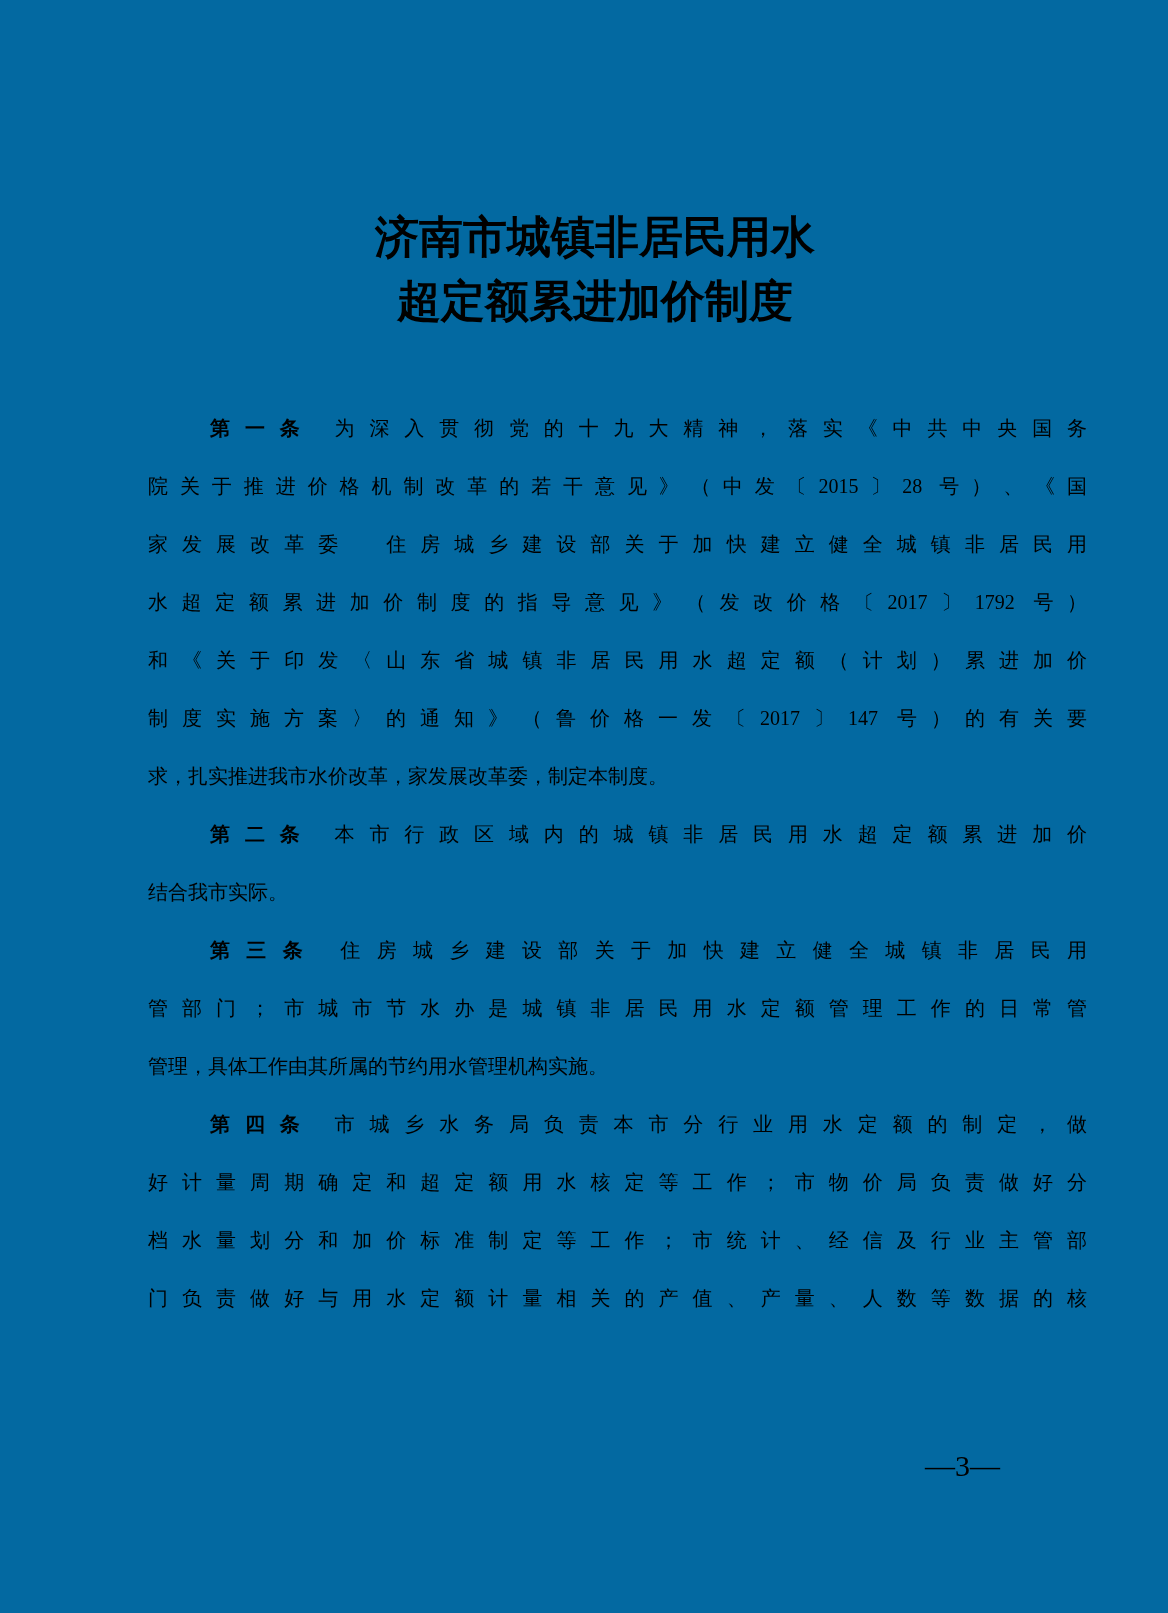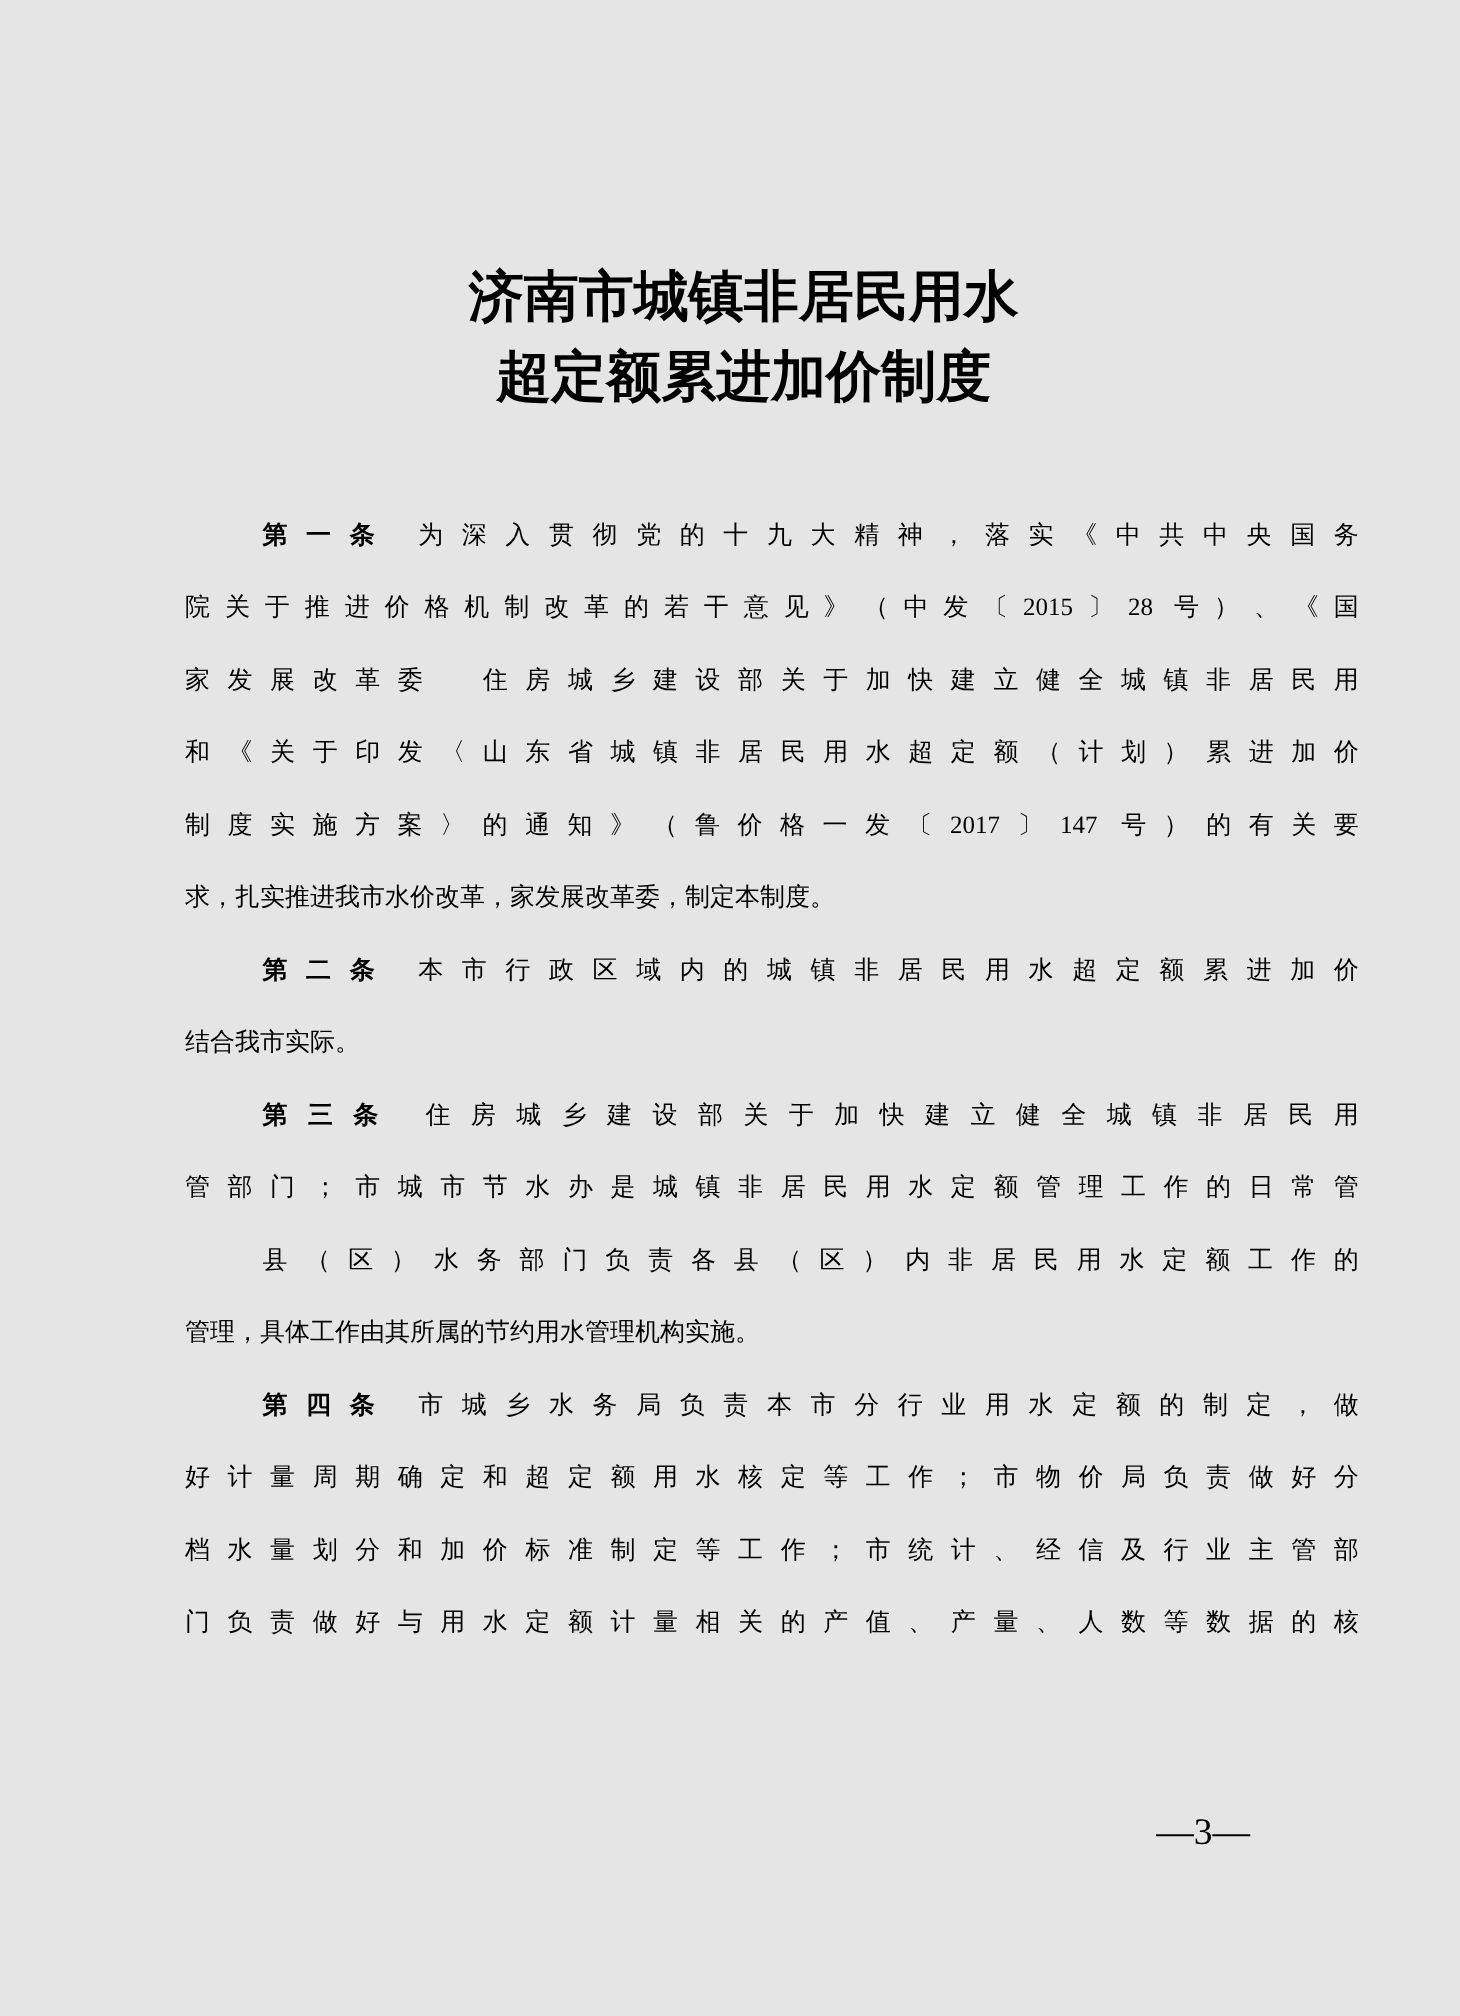--- a/index.html
+++ b/index.html
@@ -4,21 +4,21 @@
 <style>
   html, body {
     margin: 0;
     padding: 0;
     background: #ffffff;
   }
   .page {
     position: relative;
     width: 1168px;
     height: 1613px;
-    background: #e5e5e5;
+    background: #0369a1;
     overflow: hidden;
     color: #000000;
   }
   .doc-title {
     position: absolute;
     top: 206px;
     left: 103px;
     right: 81px;
     text-align: center;
     font-family: "Liberation Serif", "DejaVu Serif", serif;
@@ -67,28 +67,28 @@
 
   <div class="doc-title">
     <div>济南市城镇非居民用水</div>
     <div>超定额累进加价制度</div>
   </div>
 
   <div class="body-text">
       <div class="line indent fill"><span class="hei">第一条</span> <span>为深入贯彻党的十九大精神，落实《中共中央国务</span></div>
       <div class="line fill"><span>院关于推进价格机制改革的若干意见》（中发〔2015〕28 号）、《国</span></div>
       <div class="line fill"><span>家发展改革委　住房城乡建设部关于加快建立健全城镇非居民用</span></div>
+      <div class="line fill"><span>水超定额累进加价制度的指导意见》（发改价格〔2017〕1792 号）</span></div>
       <div class="line fill"><span>和《关于印发〈山东省城镇非居民用水超定额（计划）累进加价</span></div>
       <div class="line fill"><span>制度实施方案〉的通知》（鲁价格一发〔2017〕147 号）的有关要</span></div>
       <div class="line"><span>求，扎实推进我市水价改革，家发展改革委，制定本制度。</span></div>
       <div class="line indent fill"><span class="hei">第二条</span> <span>本市行政区域内的城镇非居民用水超定额累进加价</span></div>
       <div class="line"><span>结合我市实际。</span></div>
       <div class="line indent fill"><span class="hei">第三条</span> <span>住房城乡建设部关于加快建立健全城镇非居民用</span></div>
       <div class="line fill"><span>管部门；市城市节水办是城镇非居民用水定额管理工作的日常管</span></div>
-      <div class="line indent fill"><span>县（区）水务部门负责各县（区）内非居民用水定额工作的</span></div>
       <div class="line"><span>管理，具体工作由其所属的节约用水管理机构实施。</span></div>
       <div class="line indent fill"><span class="hei">第四条</span> <span>市城乡水务局负责本市分行业用水定额的制定，做</span></div>
       <div class="line fill"><span>好计量周期确定和超定额用水核定等工作；市物价局负责做好分</span></div>
       <div class="line fill"><span>档水量划分和加价标准制定等工作；市统计、经信及行业主管部</span></div>
       <div class="line fill"><span>门负责做好与用水定额计量相关的产值、产量、人数等数据的核</span></div>
     </div>
 
   <div class="page-num">—3—</div>
 
 </div>

